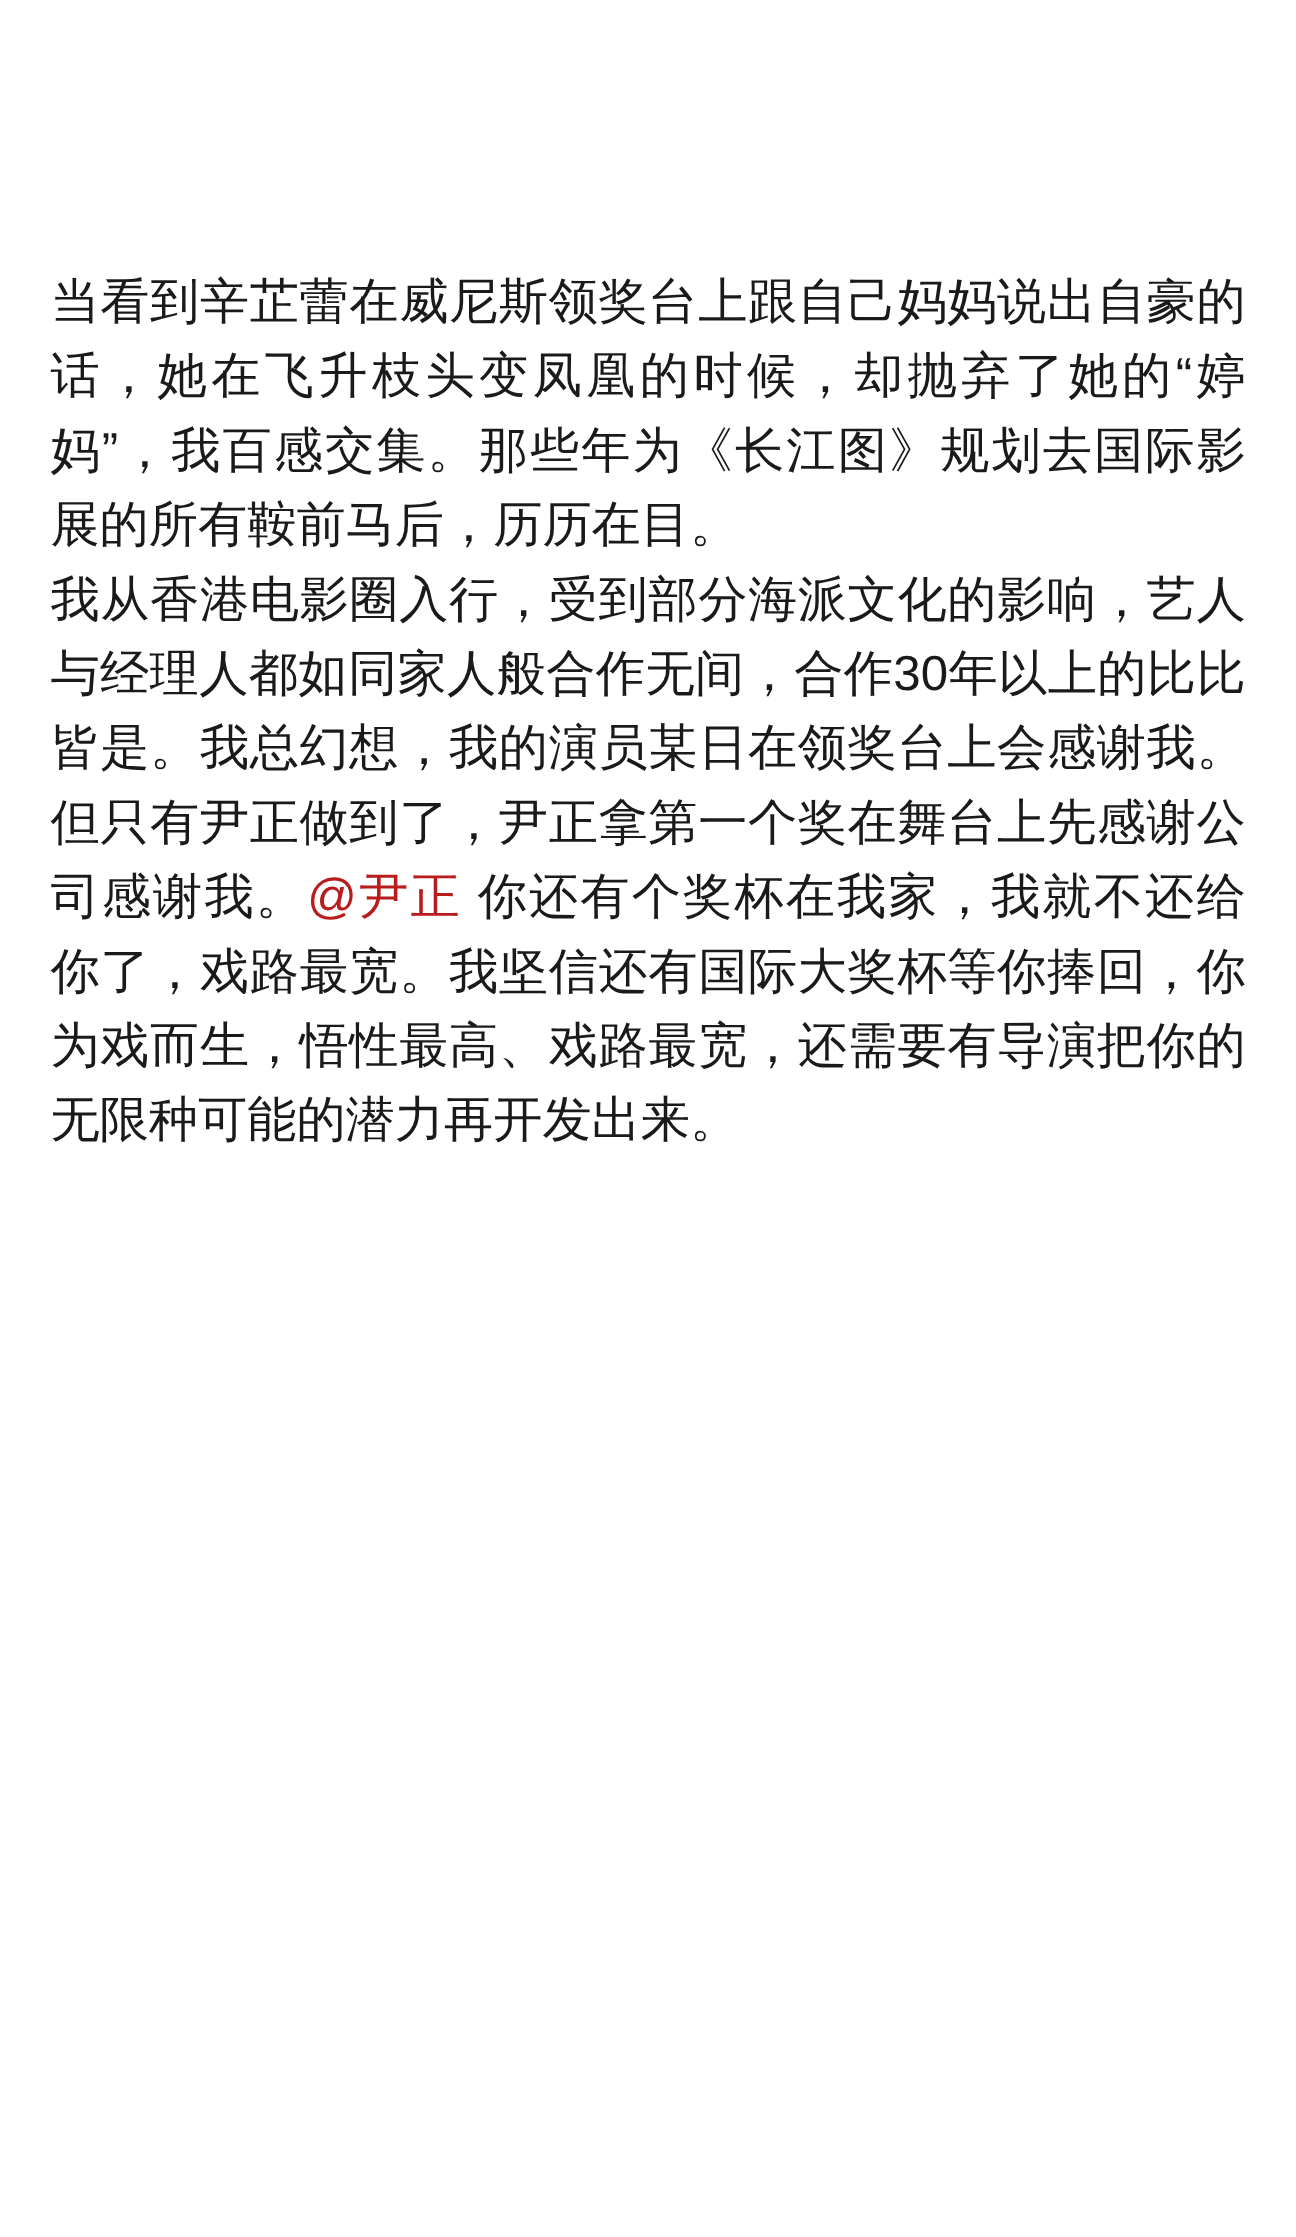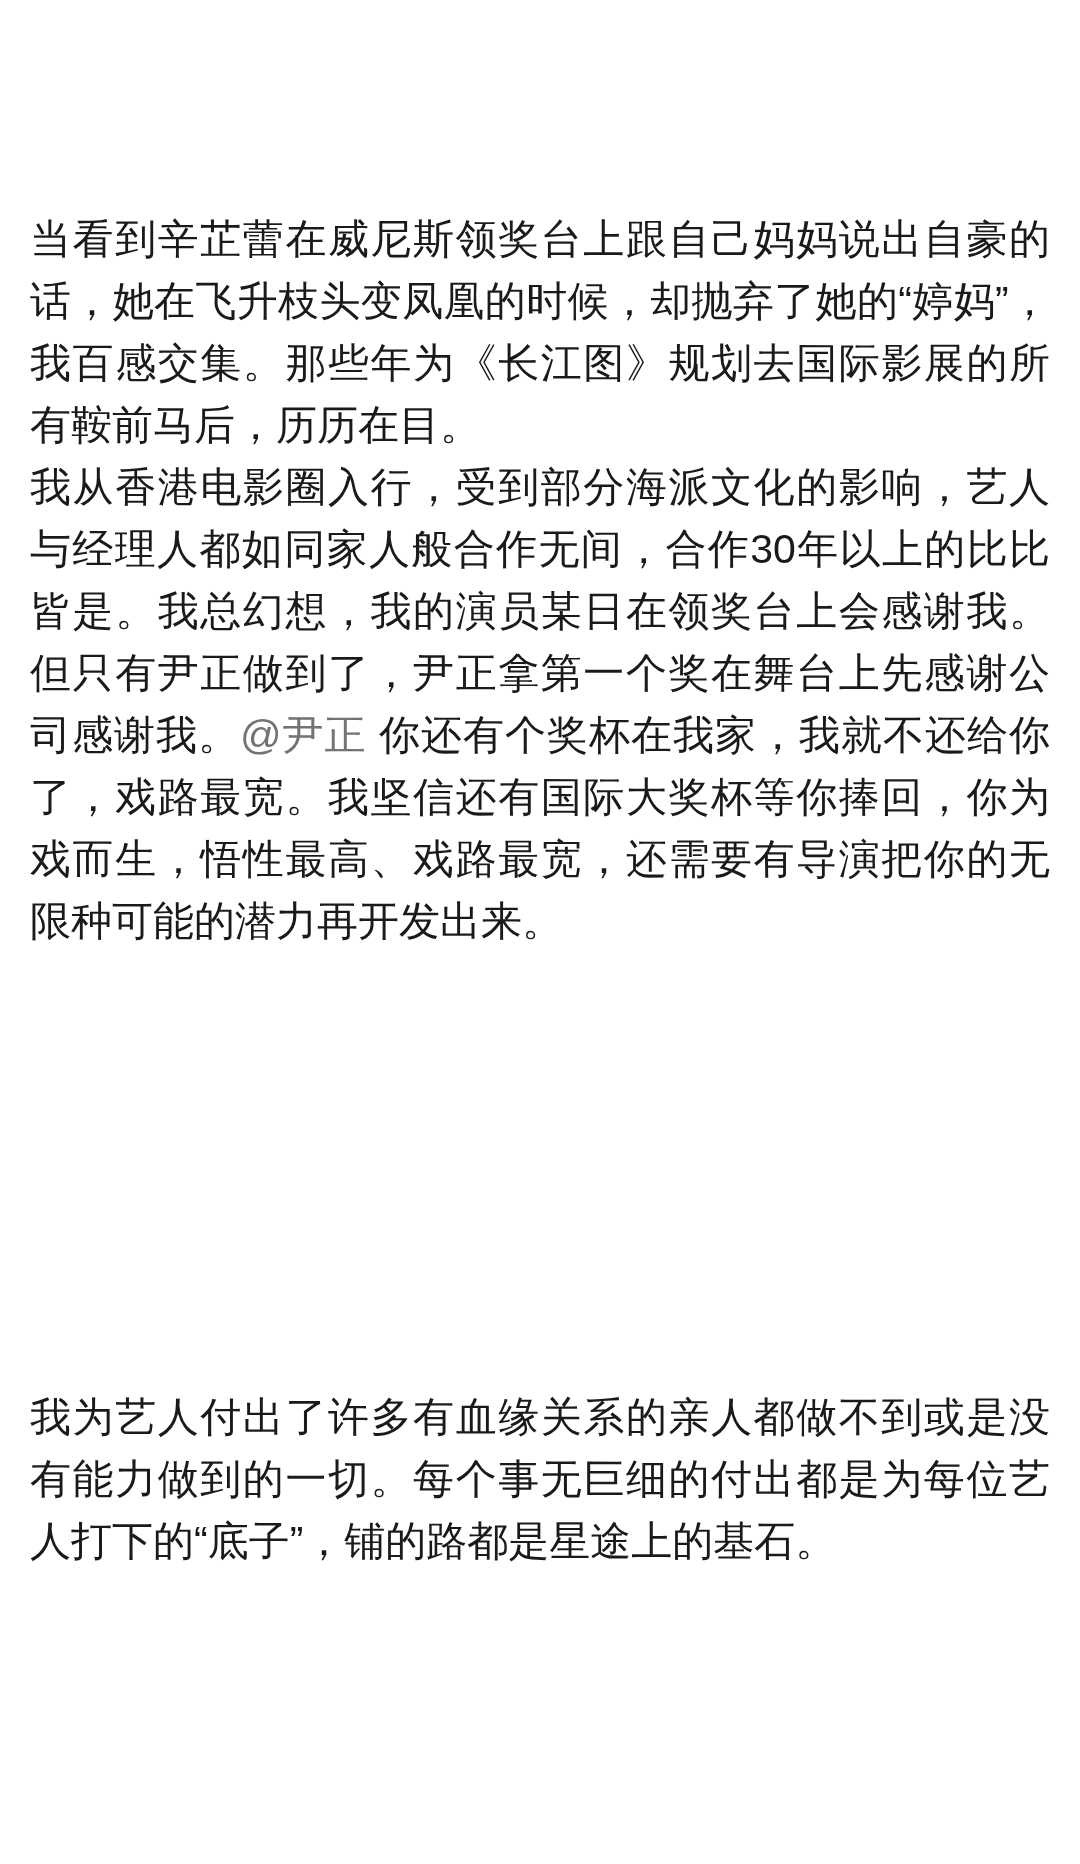--- a/index.html
+++ b/index.html
@@ -24,44 +24,43 @@
     font-size: 41px;
     line-height: 62px;
     color: #1a1a1a;
     letter-spacing: 0px;
     word-break: break-all;
     white-space: pre-wrap;
     text-align: justify;
     text-justify: inter-character;
   }
   .para {
-    margin: 0;
+    margin: 12px;
     white-space: pre-wrap;
   }
   .spacer {
     height: 62px;
   }
   .mention, .topic {
-    color: #737373;
+    color: #b91c1c;
   }
   .mention {
     white-space: nowrap;
   }
 </style>
 </head>
 <body>
 
 <div class="post">
   <div class="post-body">
 
     <p class="para"><span>当看到辛芷蕾在威尼斯领奖台上跟自己妈妈说出自豪的话，她在飞升枝头变凤凰的时候，却抛弃了她的“婷妈”，我百感交集。那些年为《长江图》规划去国际影展的所有鞍前马后，历历在目。
 我从香港电影圈入行，受到部分海派文化的影响，艺人与经理人都如同家人般合作无间，合作30年以上的比比皆是。我总幻想，我的演员某日在领奖台上会感谢我。但只有尹正做到了，尹正拿第一个奖在舞台上先感谢公司感谢我。</span><span class="mention">@尹正</span><span> 你还有个奖杯在我家，我就不还给你了，戏路最宽。我坚信还有国际大奖杯等你捧回，你为戏而生，悟性最高、戏路最宽，还需要有导演把你的无限种可能的潜力再开发出来。</span></p>
 
     <div class="spacer"></div>
 
-    <p class="para"><span>我为艺人付出了许多有血缘关系的亲人都做不到或是没有能力做到的一切。每个事无巨细的付出都是为每位艺人打下的“底子”，铺的路都是星途上的基石。</span></p>
 
     <div class="spacer"></div>
 
     
 
   </div>
 </div>
 
 </body></html>

